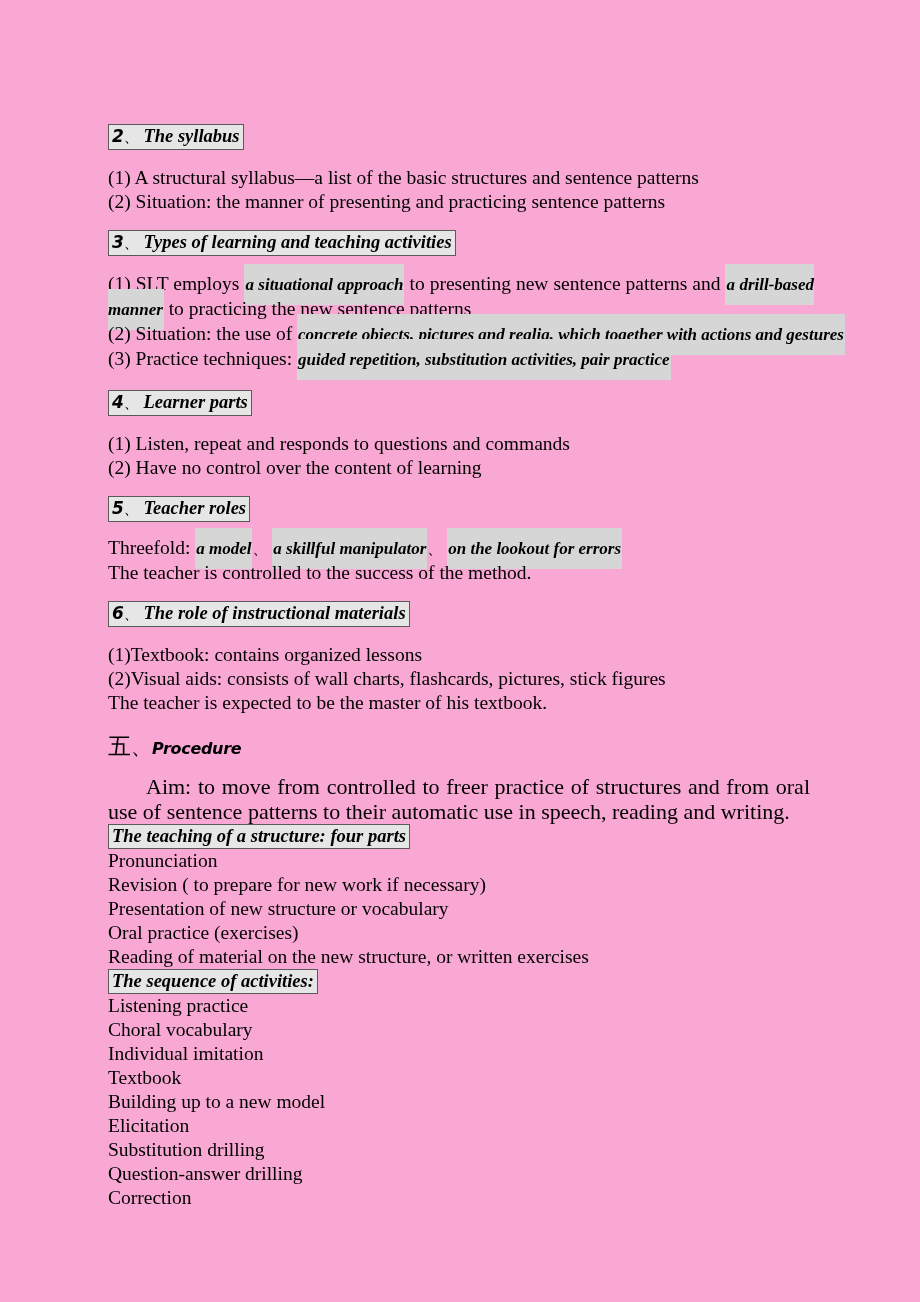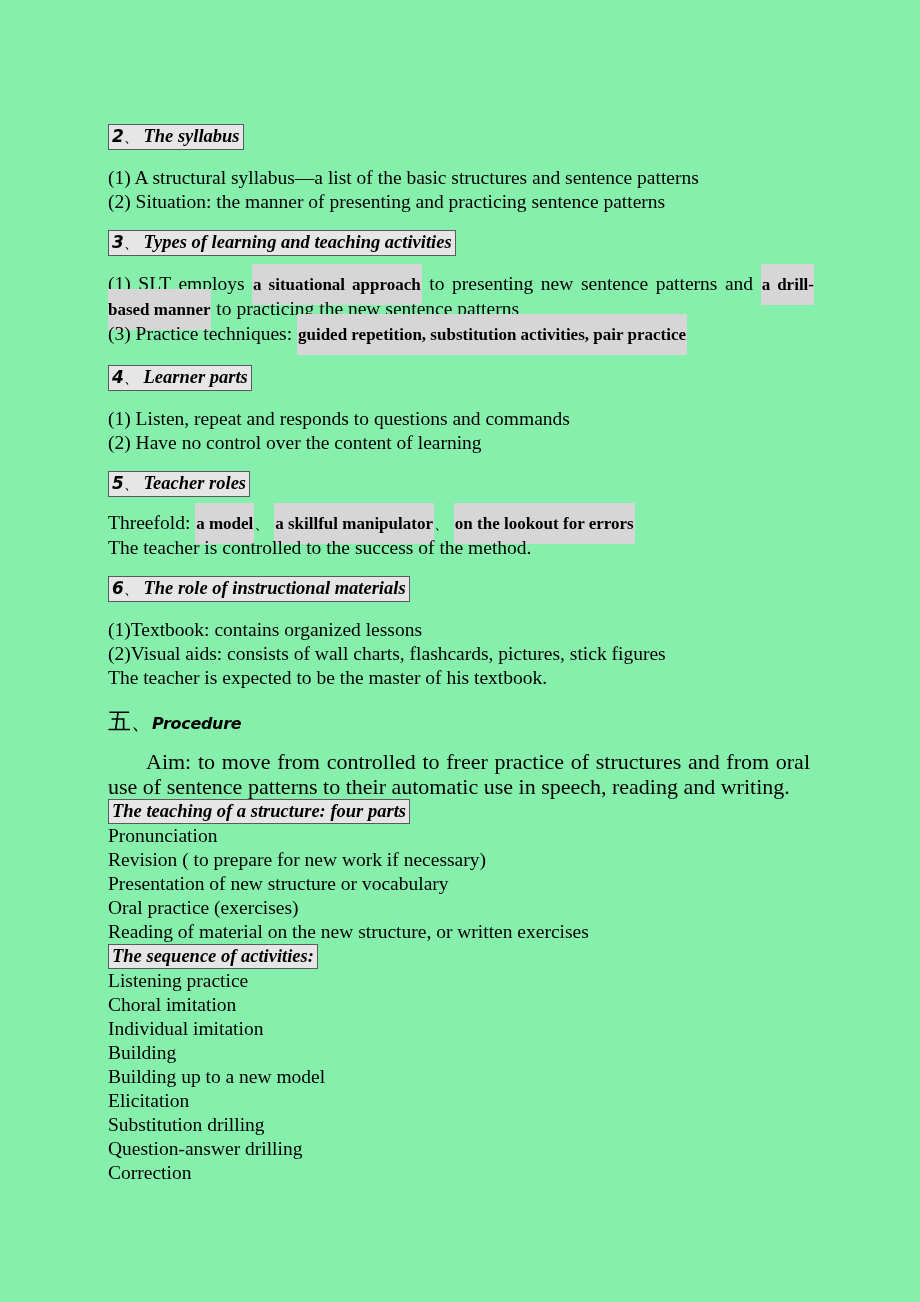--- a/index.html
+++ b/index.html
@@ -11,21 +11,21 @@
     width: 920px;
     height: 1302px;
     font-family: "Liberation Serif", "DejaVu Serif", serif;
     color: #000000;
     overflow: hidden;
   }
   .page {
     position: relative;
     width: 920px;
     height: 1302px;
-    background: #86efac;
+    background: #f9a8d4;
     box-sizing: border-box;
     padding: 124px 110px 0 108px;
   }
   
   .boxed-heading {
     display: inline-block;
     border: 1px solid #5a5a5a;
     background: #e6e6e6;
     padding: 0px 3px 1px 3px;
     font-weight: bold;
@@ -60,20 +60,21 @@
     white-space: nowrap;
   }
   .line-wrap {
     font-size: 19.5px;
     line-height: 24px;
   }
   
   .hl {
     background: #d6d6d6;
     font-weight: bold;
+    font-style: italic;
     font-size: 17px;
     padding: 11px 1px;
   }
   .cjk-sep {
     font-family: "DejaVu Sans", sans-serif;
     font-size: 15px;
     background: transparent;
   }
   .section-title {
     font-size: 25px;
@@ -124,20 +125,21 @@
   <div class="line">(2) Situation: the manner of presenting and practicing sentence patterns</div>
   <div class="gap-before-heading"></div>
 
   <div class="heading-block">
     <span class="boxed-heading"><span class="num">3</span><span class="cjk-comma">、</span> <span>Types of learning and teaching activities</span></span>
   </div>
   <div class="gap-after-heading"></div>
 
   <div class="line-wrap" style="text-align: justify; text-align-last: left; width: 706px;"><span>(1) SLT employs </span><span class="hl">a situational approach</span><span> to presenting new sentence patterns and </span><span class="hl">a drill-based manner</span><span> to practicing the new sentence patterns</span></div>
 
+  <div class="line"><span>(2) Situation: the use of </span><span class="hl">concrete objects, pictures and realia, which together with actions and gestures</span></div>
 
   <div class="line"><span>(3) Practice techniques: </span><span class="hl">guided repetition, substitution activities, pair practice</span></div>
 
   <div class="spacer-18"></div>
 
   <div class="heading-block">
     <span class="boxed-heading"><span class="num">4</span><span class="cjk-comma">、</span> <span>Learner parts</span></span>
   </div>
   <div class="gap-after-heading"></div>
   <div class="line">(1) Listen, repeat and responds to questions and commands</div>
@@ -176,22 +178,22 @@
   <div class="line">Revision ( to prepare for new work if necessary)</div>
   <div class="line">Presentation of new structure or vocabulary</div>
   <div class="line">Oral practice (exercises)</div>
   <div class="line">Reading of material on the new structure, or written exercises</div>
 
   <div class="heading-block">
     <span class="boxed-heading">The sequence of activities:</span>
   </div>
 
   <div class="line">Listening practice</div>
-  <div class="line">Choral imitation</div>
+  <div class="line">Choral vocabulary</div>
   <div class="line">Individual imitation</div>
-  <div class="line">Building</div>
+  <div class="line">Textbook</div>
   <div class="line">Building up to a new model</div>
   <div class="line">Elicitation</div>
   <div class="line">Substitution drilling</div>
   <div class="line">Question-answer drilling</div>
   <div class="line">Correction</div>
 
 </div>
 
 </body></html>

